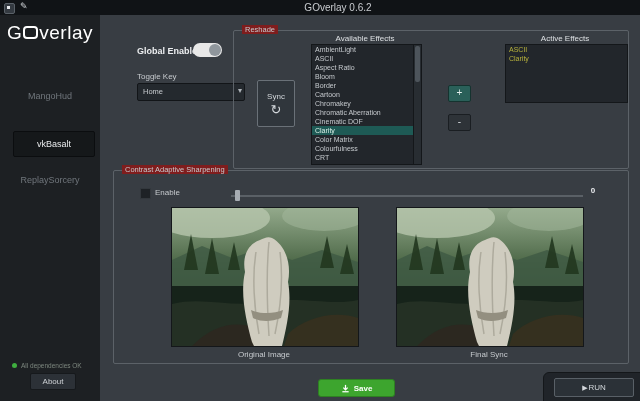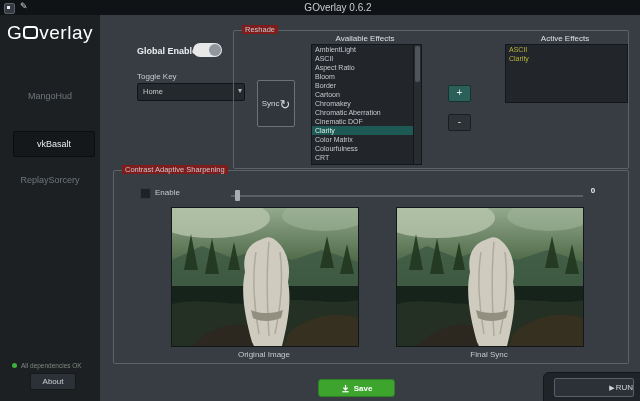--- a/index.html
+++ b/index.html
@@ -60,21 +60,21 @@
     position:absolute; top:-6px; left:8px; background:#7f1d1d;
     padding:0 3px; font-size:7.5px; color:#c6cace;
   }
   .reshade-group { left:233px; top:30px; width:394px; height:137px; }
   .cas-group { left:113px; top:170px; width:514px; height:192px; }
 
   
   .sync-btn {
     position:absolute; left:23px; top:49px; width:36px; height:45px;
     background:#30363c; border:1px solid #6a7178; border-radius:2px;
-    display:flex; align-items:center; justify-content:center;
+    display:flex; flex-direction:column; align-items:center; justify-content:center;
     color:#d4d8dc;
   }
   .sync-btn .lbl { font-size:8px; }
   .sync-btn .ico { font-size:13px; line-height:13px; margin-top:2px; }
   .list-header { position:absolute; top:3px; font-size:8px; color:#dde0e3; text-align:center; width:140px; }
   .available-header { left:61px; }
   .active-header { left:261px; }
   .effects-list {
     position:absolute; background:#22262b; border:1px solid #14171a; overflow:hidden;
   }
@@ -119,21 +119,21 @@
     display:flex; align-items:center; justify-content:center; gap:4px;
     color:#ffffff; font-size:8px; font-weight:bold;
   }
   .run-panel {
     position:absolute; left:543px; top:372px; width:97px; height:29px;
     background:#202429; border:1px solid #14171a; border-top-left-radius:6px;
   }
   .run-btn {
     position:absolute; left:10px; top:5px; width:78px; height:17px;
     background:#2b3137; border:1px solid #596067; border-radius:2px;
-    display:flex; align-items:center; justify-content:flex-end; gap:1px;
+    display:flex; align-items:center; justify-content:center; gap:1px;
     color:#d4d8dc; font-size:8px;
   }
   .run-btn .play { font-size:7px; }
 </style>
 </head>
 <body>
 
 <svg width="0" height="0" style="position:absolute" aria-hidden="true">
   <defs>
     <linearGradient id="sceneSky" x1="0" y1="0" x2="0" y2="1">

